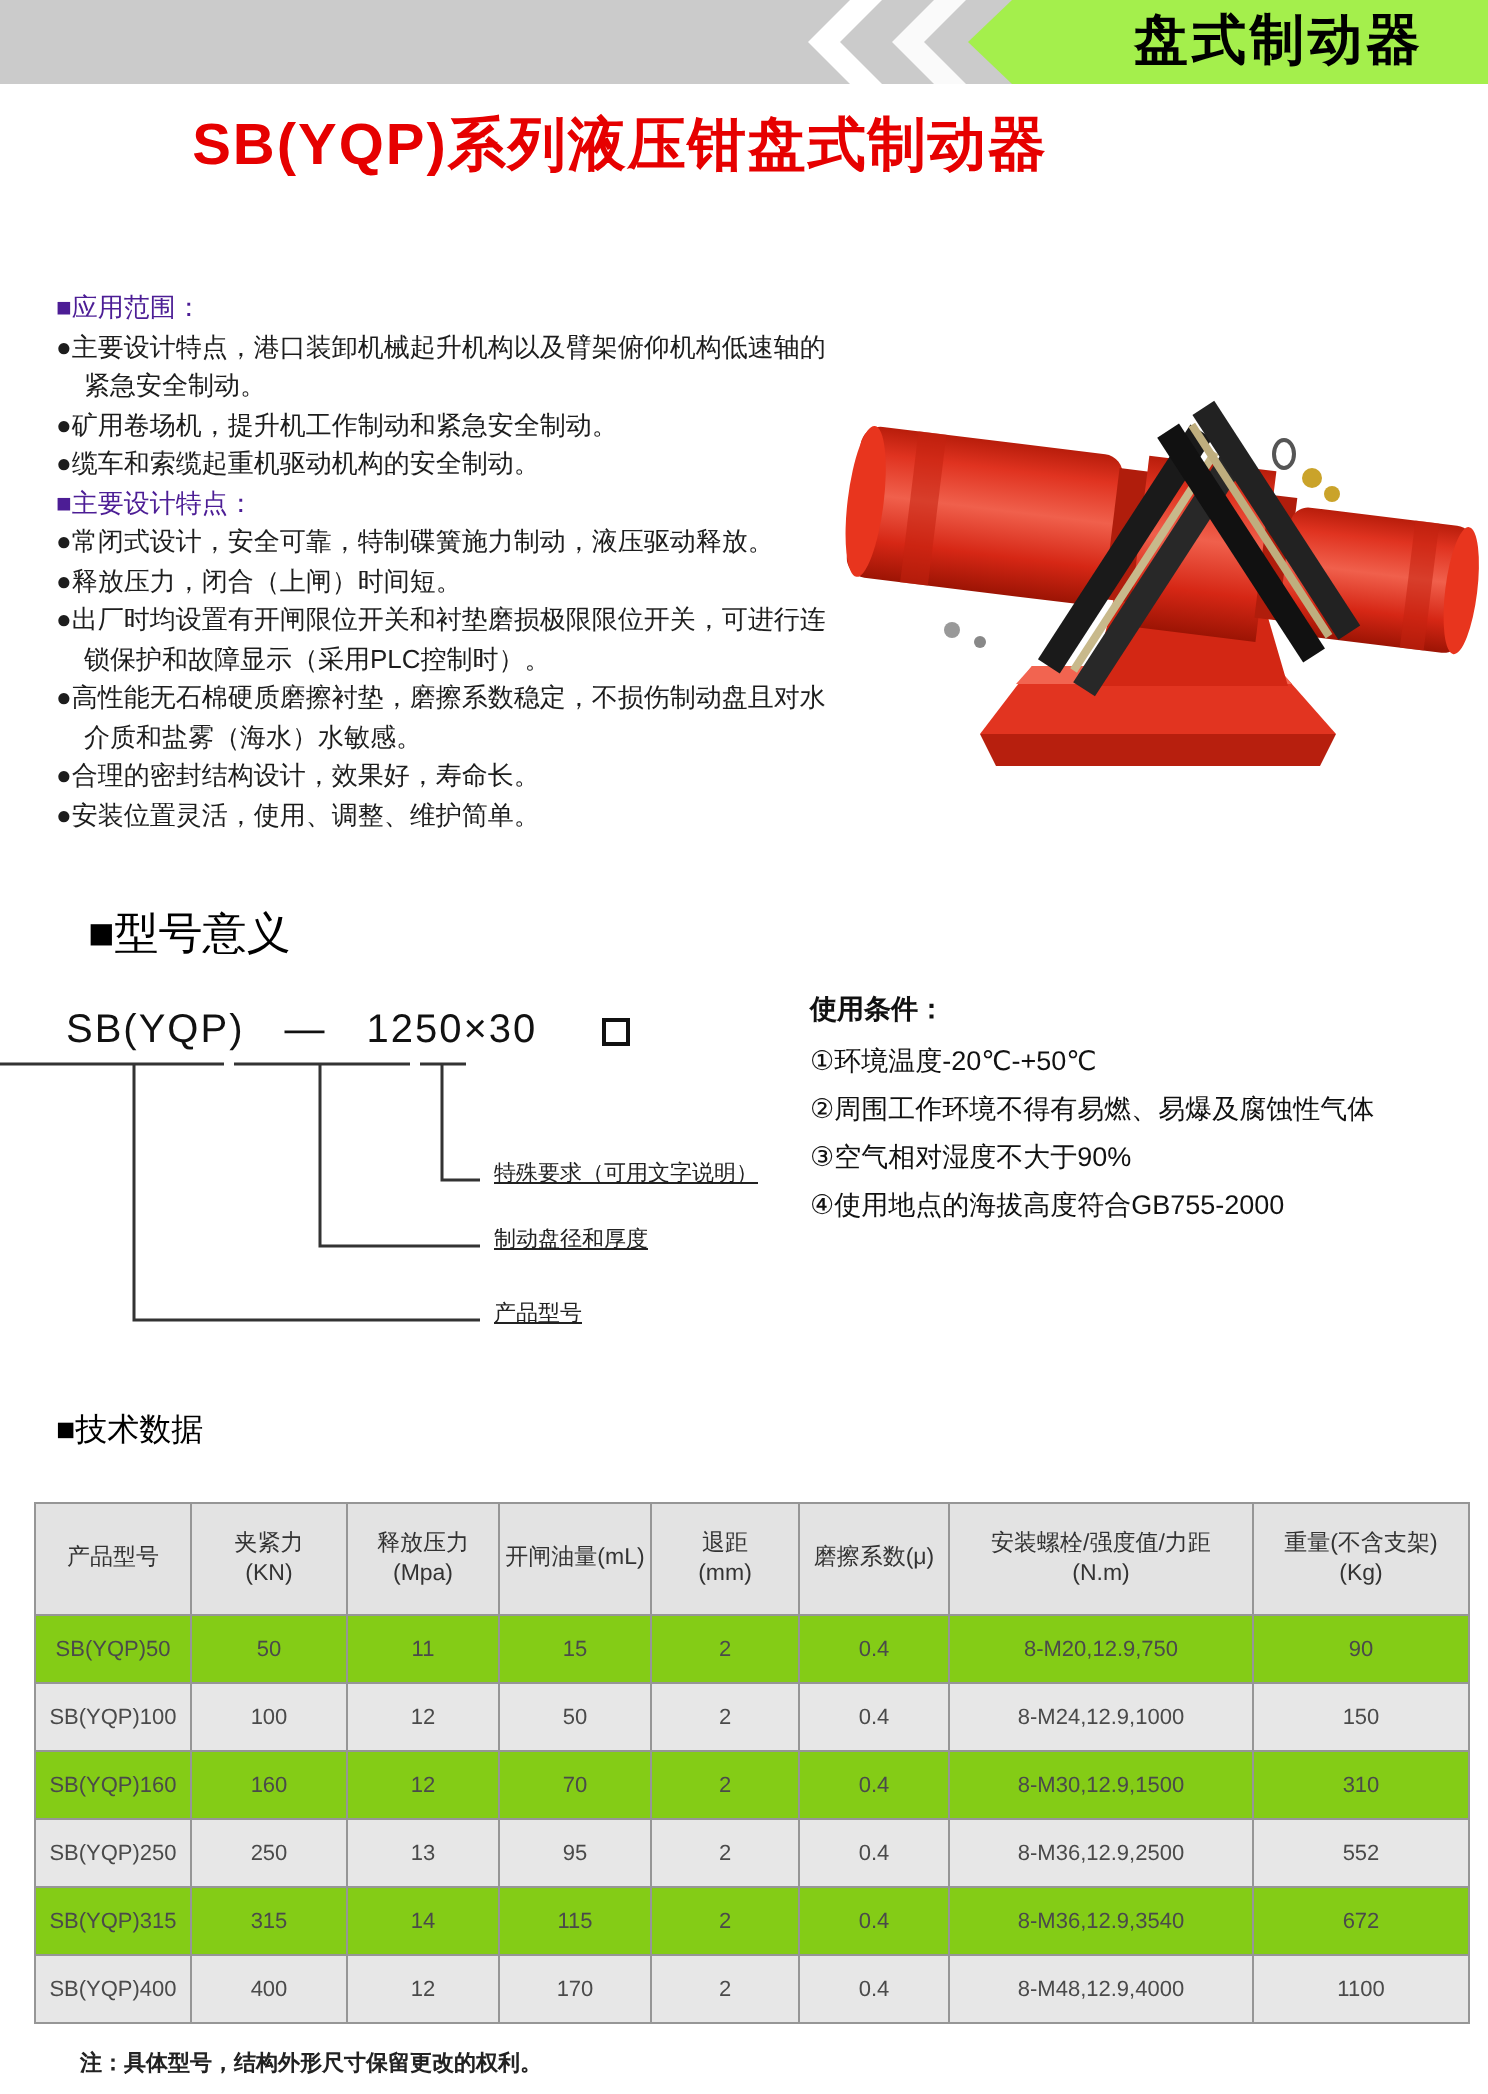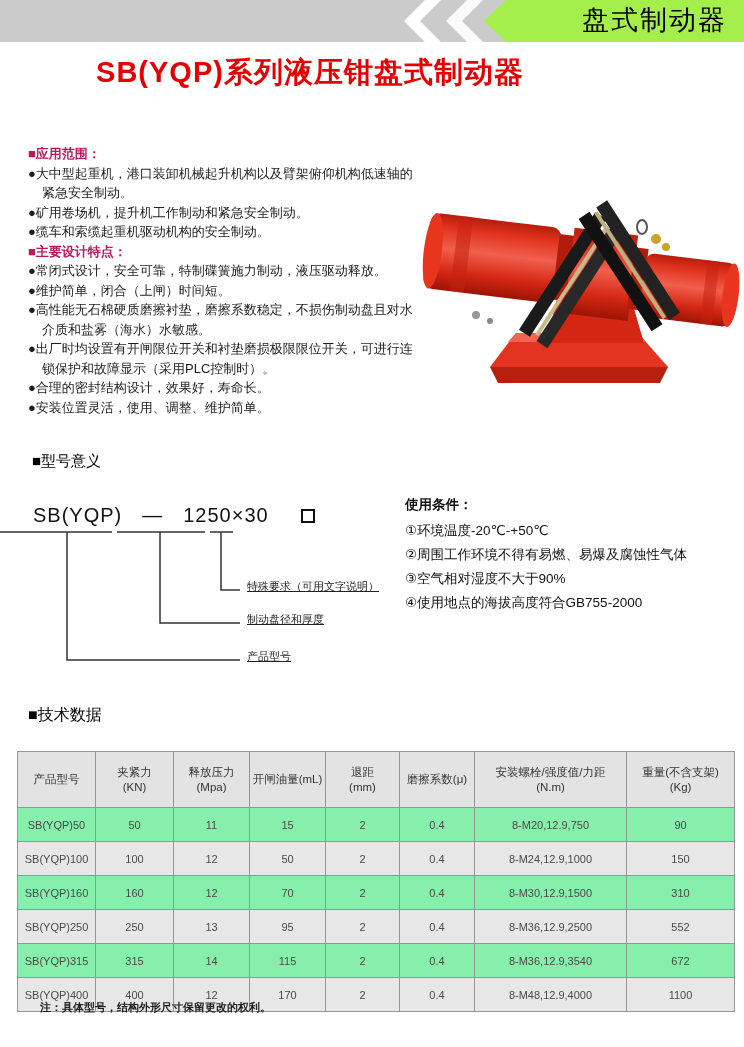--- a/index.html
+++ b/index.html
@@ -8,43 +8,43 @@
     width:744px; height:1047px; position:relative; overflow:hidden;
     background:#ffffff;
     font-family:"Liberation Sans","DejaVu Sans",sans-serif;
     color:#222;
   }
 
   
   .topbar { position:absolute; left:0; top:0; width:744px; height:42px; }
   .topbar svg { position:absolute; left:0; top:0; display:block; }
   .topbar-label {
-    position:absolute; top:2px; right:17px;
-    font-size:27px; font-weight:normal; letter-spacing:2px; color:#000;
+    position:absolute; top:2px; right:32px;
+    font-size:27px; font-weight:bold; letter-spacing:2px; color:#000;
   }
 
   
   .main-title {
     position:absolute; top:53px; left:0; width:620px; text-align:center;
     font-size:29px; font-weight:bold; color:#e60000; letter-spacing:1px;
   }
 
   
   .info {
     position:absolute; left:28px; top:144px; width:386px;
     font-size:13px; line-height:19.5px; color:#1d1d1d;
   }
-  .sec-head { font-weight:bold; color:#be185d; }
+  .sec-head { font-weight:normal; color:#4c1d95; }
   .bullet { padding-left:14px; text-indent:-14px; }
 
   
   .figure { position:absolute; left:418px; top:183px; width:326px; height:212px; }
 
   
-  .model-head { position:absolute; left:32px; top:452px; font-size:15px; color:#000; }
+  .model-head { position:absolute; left:44px; top:452px; font-size:22px; color:#000; }
   .diagram { position:absolute; left:0; top:500px; width:430px; height:190px; }
   .diagram svg { position:absolute; left:0; top:0; display:block; }
   .model-line {
     position:absolute; left:33px; top:4px; display:flex; align-items:center;
     gap:20px; font-size:20px; color:#111; letter-spacing:1px;
   }
   .model-box { width:14px; height:14px; border:2px solid #111; margin-left:12px; background:#fff; }
   .dlabel { position:absolute; left:247px; font-size:11px; color:#222; white-space:nowrap;text-decoration:underline; }
   .dlabel.special { top:79px; }
   .dlabel.disc    { top:112px; }
@@ -58,50 +58,50 @@
   
   .tech-head { position:absolute; left:28px; top:705px; font-size:16px; color:#000; }
   table.tech {
     position:absolute; left:17px; top:751px; width:717px;
     border-collapse:collapse; table-layout:fixed; border:1px solid #7a7a7a;
   }
   .tech th, .tech td { border:1px solid #969696; text-align:center; padding:0; }
   .tech th { height:56px; background:#e3e3e3; font-weight:normal; font-size:11.5px; color:#333; }
   .th1, .th2 { line-height:15px; }
   .th2:empty { display:none; }
-  .tech td { height:34px; font-size:11px; color:#4a4a4a; background:#86efac; }
+  .tech td { height:34px; font-size:11px; color:#4a4a4a; background:#84cc16; }
   .tech tbody tr:nth-child(even) td { background:#e7e7e7; }
 
-  .note { position:absolute; left:40px; top:1000px; font-size:11px; font-weight:bold; color:#222; }
+  .note { position:absolute; left:40px; top:1024px; font-size:11px; font-weight:bold; color:#222; }
 </style>
 </head>
 <body>
 
 <div class="topbar">
   <svg width="744" height="42" viewBox="0 0 744 42">
     <rect x="0" y="0" width="560" height="42" fill="#CBCBCB"></rect>
     <polygon points="404,21 425,0 441,0 420,21 441,42 425,42" fill="#FFFFFF"></polygon>
     <polygon points="446,21 467,0 483,0 462,21 483,42 467,42" fill="#FFFFFF" opacity="0.9"></polygon>
     <polygon points="506,0 744,0 744,42 506,42 484,21" fill="#A4EF4C"></polygon>
   </svg>
   <span class="topbar-label">盘式制动器</span>
 </div>
 
 <div class="main-title">SB(YQP)系列液压钳盘式制动器</div>
 
 <div class="info">
   <div class="sec-head">■应用范围：</div>
-  <div class="bullet">●大中型起重机，港口装卸机械起升机构以及臂架俯仰机构低速轴的紧急安全制动。</div>
+  <div class="bullet">●主要设计特点，港口装卸机械起升机构以及臂架俯仰机构低速轴的紧急安全制动。</div>
   <div class="bullet">●矿用卷场机，提升机工作制动和紧急安全制动。</div>
   <div class="bullet">●缆车和索缆起重机驱动机构的安全制动。</div>
   <div class="sec-head">■主要设计特点：</div>
   <div class="bullet">●常闭式设计，安全可靠，特制碟簧施力制动，液压驱动释放。</div>
-  <div class="bullet">●维护简单，闭合（上闸）时间短。</div>
+  <div class="bullet">●释放压力，闭合（上闸）时间短。</div>
+  <div class="bullet">●出厂时均设置有开闸限位开关和衬垫磨损极限限位开关，可进行连锁保护和故障显示（采用PLC控制时）。</div>
   <div class="bullet">●高性能无石棉硬质磨擦衬垫，磨擦系数稳定，不损伤制动盘且对水介质和盐雾（海水）水敏感。</div>
-  <div class="bullet">●出厂时均设置有开闸限位开关和衬垫磨损极限限位开关，可进行连锁保护和故障显示（采用PLC控制时）。</div>
   <div class="bullet">●合理的密封结构设计，效果好，寿命长。</div>
   <div class="bullet">●安装位置灵活，使用、调整、维护简单。</div>
 </div>
 
 <div class="figure">
   <svg width="326" height="212" viewBox="0 0 326 212">
     <defs>
       <linearGradient id="gr" x1="0" y1="0" x2="0" y2="1">
         <stop offset="0" stop-color="#b81d0b"></stop>
         <stop offset="0.18" stop-color="#e03320"></stop>

